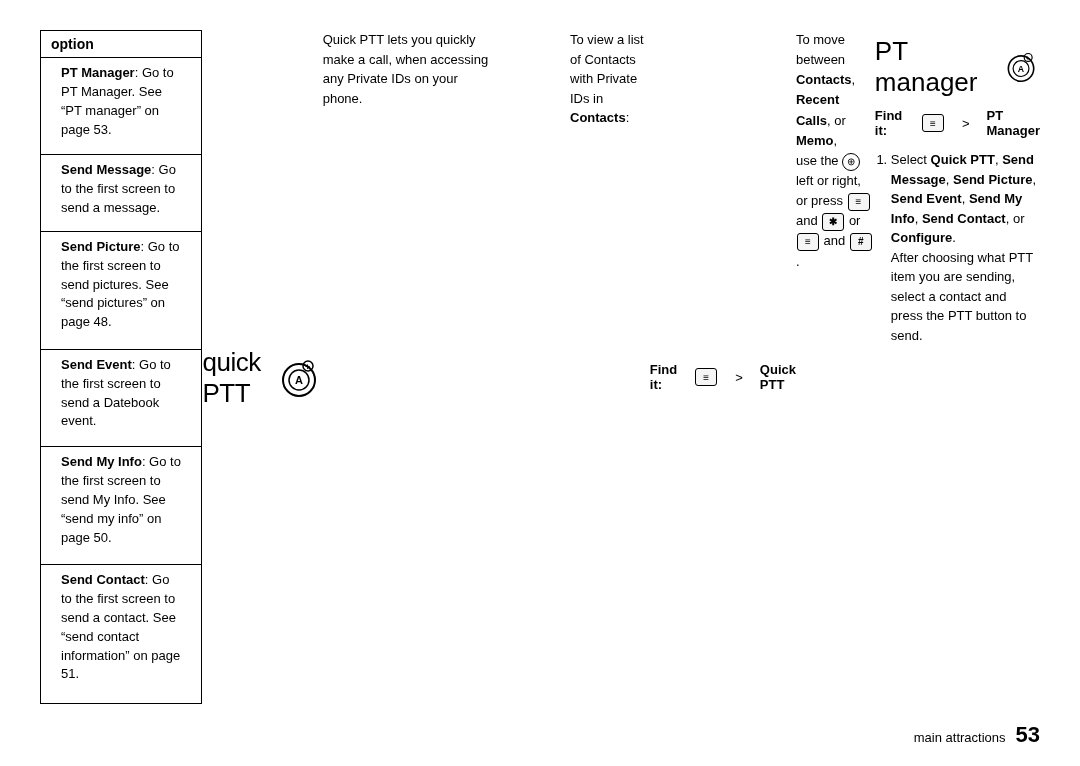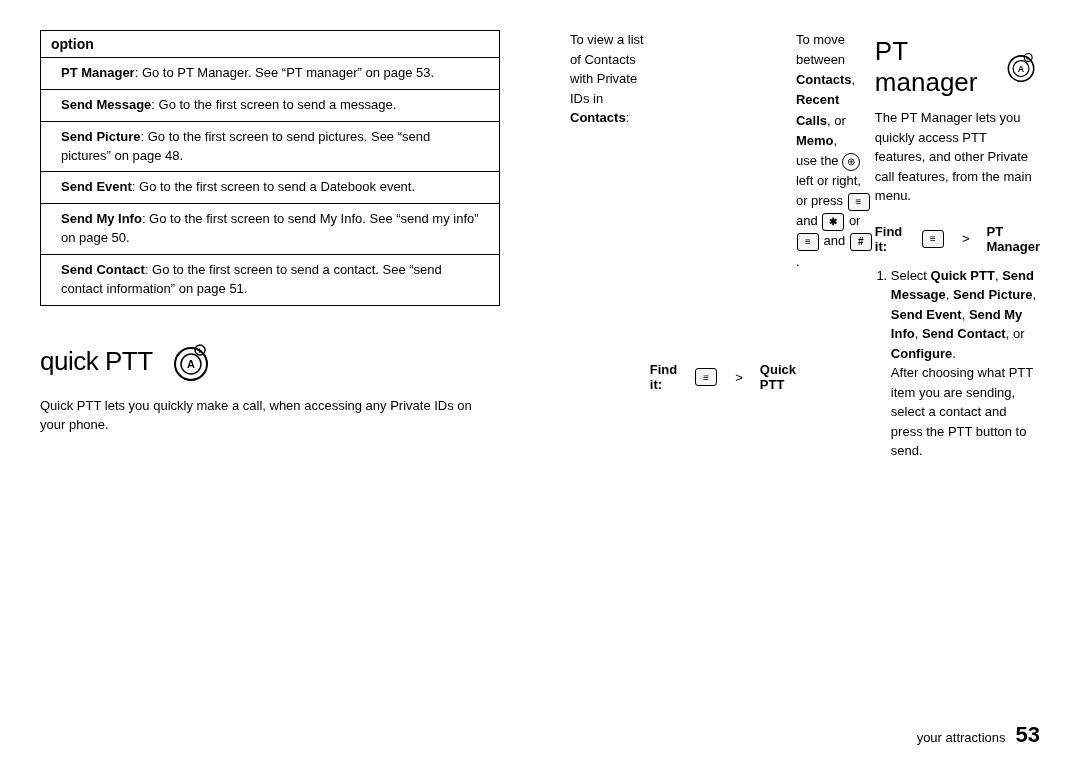--- a/index.html
+++ b/index.html
@@ -16,21 +16,21 @@
       display: flex;
       width: 1080px;
       height: 766px;
       padding: 30px 40px 30px 40px;
       gap: 40px;
     }
     .left-col {
       width: 460px;
       flex-shrink: 0;
       display: flex;
-      flex-direction: column;
+      flex-direction: row;
     }
     .right-col {
       flex: 1;
       display: flex;
       flex-direction: row;
       margin-left: 30px;
     }
 
     
     .option-table {
@@ -254,35 +254,34 @@
 
         <svg width="48" height="48" viewBox="0 0 48 48" fill="none" xmlns="http://www.w3.org/2000/svg">
           <circle cx="24" cy="26" r="16" stroke="#000" stroke-width="2" fill="none"></circle>
           <circle cx="24" cy="26" r="10" stroke="#000" stroke-width="1.5" fill="none"></circle>
           <text x="20" y="30" font-size="11" font-weight="bold" fill="#000" font-family="Arial">A</text>
           <text x="30" y="16" font-size="9" fill="#000" font-family="Arial">+</text>
           <circle cx="33" cy="12" r="5" stroke="#000" stroke-width="1.5" fill="none"></circle>
         </svg>
       </div>
 
-      <p class="pt-body">The PT Manager lets you quickly access PTT features, and other Private call features, from the main menu.</p>
 
       <div class="find-it-row">
         <span class="inline-bold">Find it:</span>
         <span class="key-icon">≡</span>
         <span>&gt;</span>
         <span class="inline-bold">PT Manager</span>
       </div>
 
       <ol class="numbered-list">
         <li>
           Select <span class="inline-bold">Quick PTT</span>, <span class="inline-bold">Send Message</span>, <span class="inline-bold">Send Picture</span>, <span class="inline-bold">Send Event</span>, <span class="inline-bold">Send My Info</span>, <span class="inline-bold">Send Contact</span>, or <span class="inline-bold">Configure</span>.<br>
           After choosing what PTT item you are sending, select a contact and press the PTT button to send.
         </li>
       </ol>
     </div>
   </div>
 </div>
 
 <div class="footer">
-  <span class="footer-text">your attractions</span>
+  <span class="footer-text">main attractions</span>
   <span class="footer-num">53</span>
 </div>
 
 </body></html>

